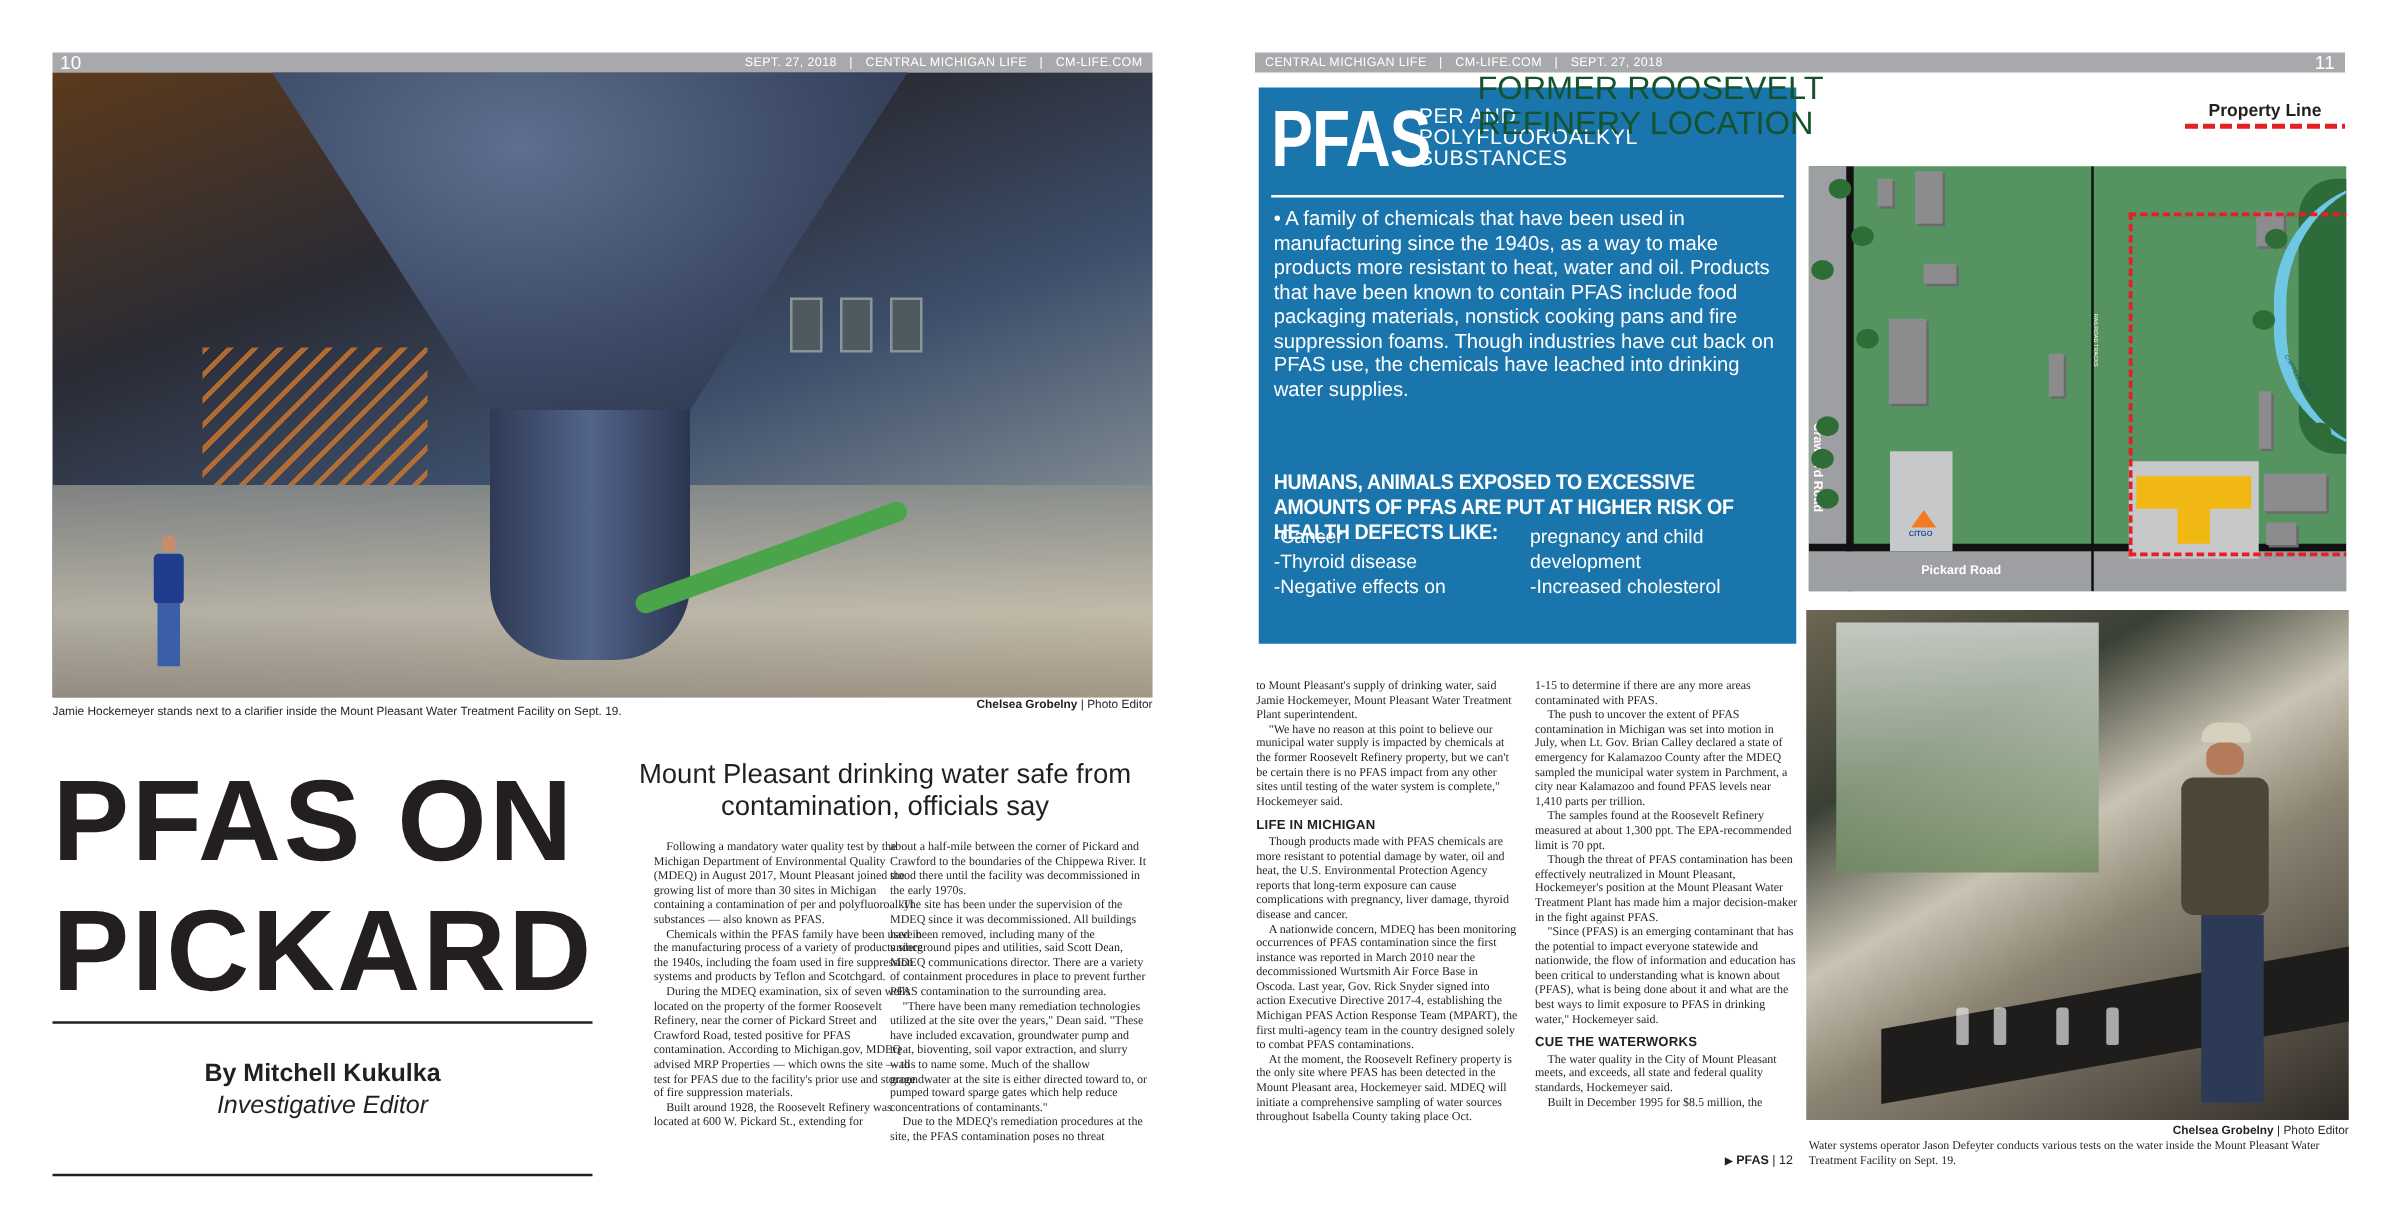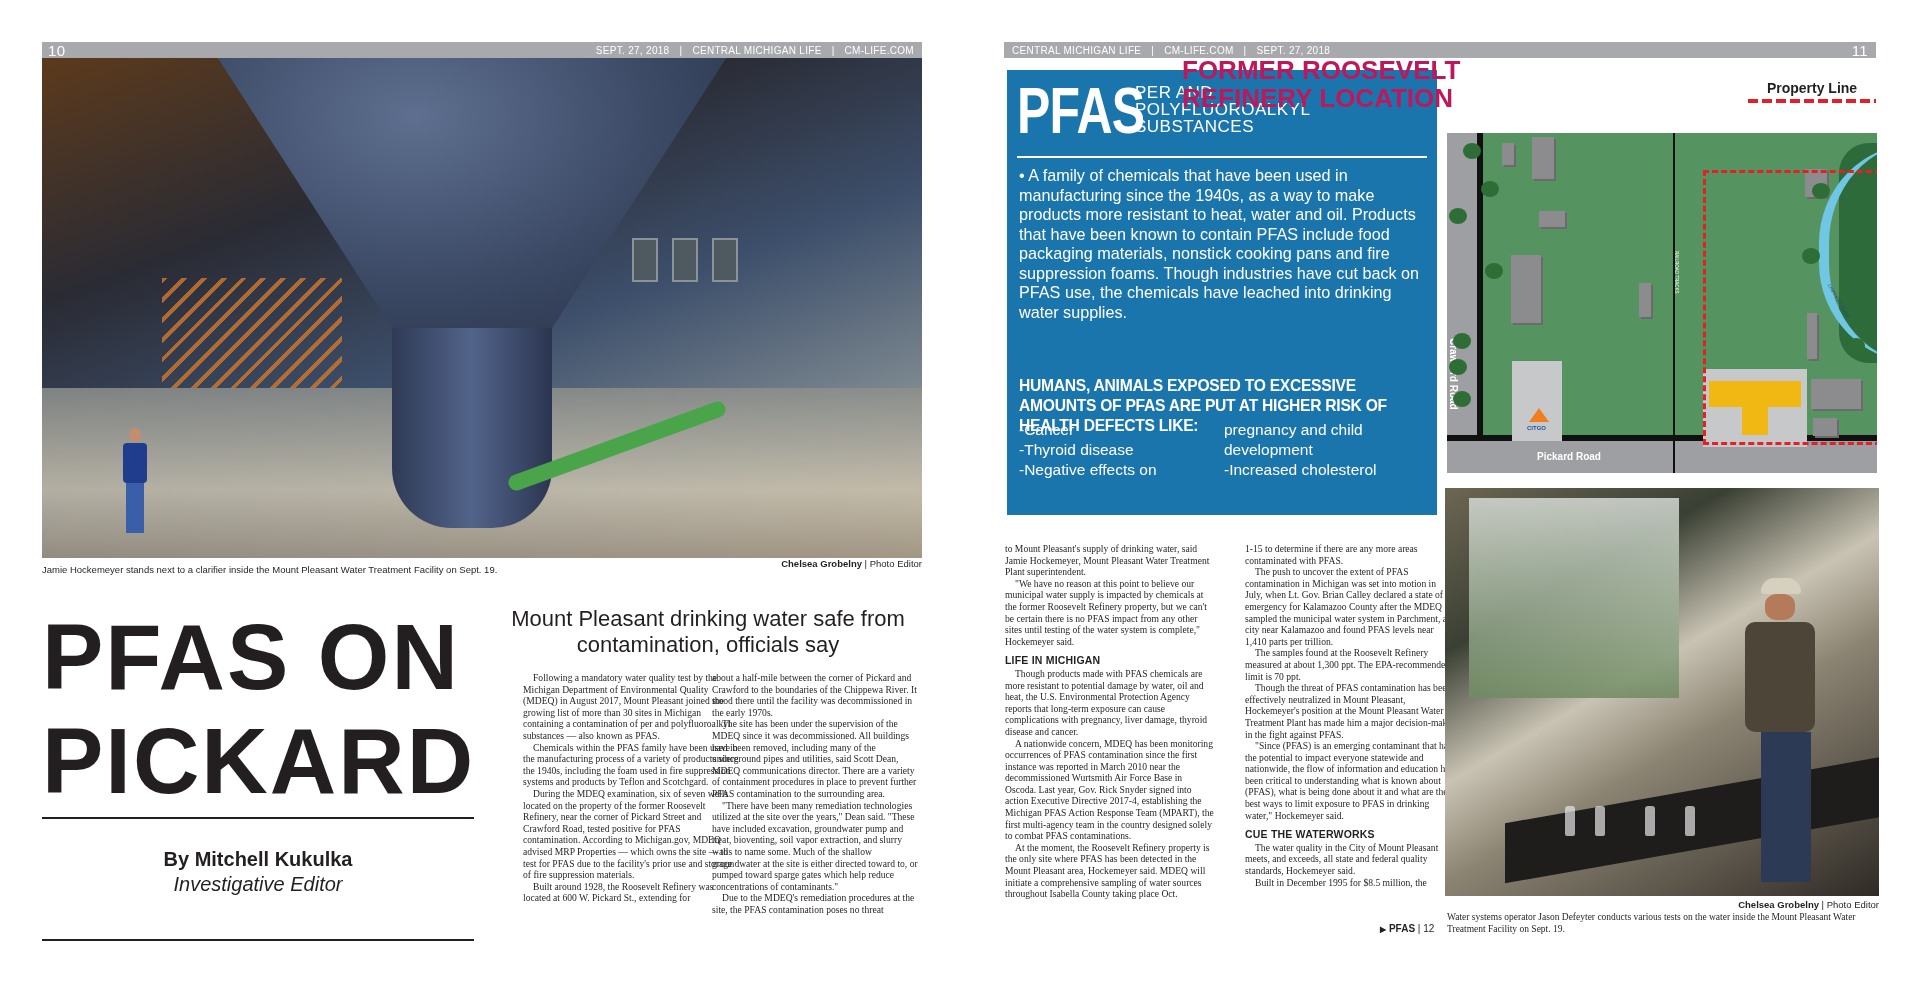--- a/index.html
+++ b/index.html
@@ -73,21 +73,21 @@
   .pfas-box .big { position: absolute; left: 10px; top: 8px; font-size: 64px; font-weight: 700; line-height: 66px; letter-spacing: -1px;
                    transform: scaleX(.78); transform-origin: left; }
   .pfas-box .expansion { position: absolute; left: 128px; top: 14px; font-size: 17px; line-height: 17px; letter-spacing: .5px; }
   .pfas-box .divider { position: absolute; left: 10px; top: 86px; width: 410px; height: 2px; background: #fff; }
   .pfas-box .intro { position: absolute; left: 12px; top: 96px; width: 410px; font-size: 16.2px; line-height: 19.5px; }
   .pfas-box .warning { position: absolute; left: 12px; top: 306px; width: 410px; font-size: 17px; line-height: 20px; font-weight: 700;
                        letter-spacing: -.3px; transform: scaleX(.92); transform-origin: left; }
   .pfas-box .risks { position: absolute; left: 12px; top: 350px; width: 410px; display: flex; font-size: 15.5px; line-height: 20px; }
   .pfas-box .risks .col { width: 205px; }
 
-  .map-title { position: absolute; left: 1182px; top: 56px; font-family: "Liberation Sans", sans-serif; font-weight: 700; font-size: 26px; line-height: 28px; color: #be185d; }
+  .map-title { position: absolute; left: 1182px; top: 56px; font-family: "Liberation Sans", sans-serif; font-weight: 400; font-size: 26px; line-height: 28px; color: #14532d; }
   .legend { position: absolute; left: 1744px; top: 80px; width: 136px; text-align: center; font-family: "Liberation Sans", sans-serif; font-weight: 700; font-size: 14px; }
   .legend .dash { margin: 3px auto 0; width: 128px; height: 4px; background: repeating-linear-gradient(90deg, #e41f26 0 10px, transparent 10px 14px); }
 
   .map { position: absolute; left: 1447px; top: 133px; width: 430px; height: 340px; background: #559460; overflow: hidden; }
   .map .road-v { position: absolute; left: 0; top: 0; width: 36px; height: 340px; background: #9d9fa2; }
   .map .road-v-line { position: absolute; left: 30px; top: 0; width: 6px; height: 340px; background: #111; }
   .map .road-h { position: absolute; left: 0; top: 308px; width: 430px; height: 32px; background: #9d9fa2; }
   .map .road-h-line { position: absolute; left: 0; top: 302px; width: 430px; height: 6px; background: #111; }
   .map .rail { position: absolute; left: 226px; top: 0; width: 2px; height: 340px; background: #111; }
   .map .road-label-v { position: absolute; left: 12px; top: 205px; transform: rotate(90deg); transform-origin: left top; font-family: "Liberation Sans", sans-serif;
@@ -116,21 +116,21 @@
   .photo-lab .person .cap { width: 40px; height: 16px; background: #d6d0bf; border-radius: 20px 20px 4px 4px; margin-left: 16px; }
   .photo-lab .person .face { width: 30px; height: 26px; background: #b47a5a; border-radius: 40%; margin-left: 20px; }
   .photo-lab .person .shirt { width: 70px; height: 110px; background: #4d4638; margin-top: 2px; border-radius: 10px; }
   .photo-lab .person .jeans { width: 50px; height: 150px; background: #2d3a56; margin-left: 16px; }
   .photo-lab .bottle { position: absolute; bottom: 60px; width: 10px; height: 30px; background: rgba(230,230,230,.7); border-radius: 3px 3px 2px 2px; }
 
   .credit-right { position: absolute; left: 1445px; top: 899px; width: 434px; text-align: right; }
   .caption-right { position: absolute; left: 1447px; top: 911px; width: 434px; font-family: Liberation Serif, serif; font-size: 9.5px; line-height: 12px; }
 
   .col-r1 { left: 1005px; top: 543px; width: 210px; }
-  .col-r2 { left: 1228px; top: 543px; width: 210px; margin-left: 17px; }
+  .col-r2 { left: 1228px; top: 543px; width: 210px; }
   .jump { position: absolute; left: 1380px; top: 923px; font-family: "Liberation Sans", sans-serif; font-size: 10px; font-weight: 700; }
   .jump .arrow { font-size: 8px; }
   .jump .pg { font-weight: 400; }
 </style>
 </head>
 <body>
 
 <div class="page page-left">
 
   <div class="folio folio-left">

